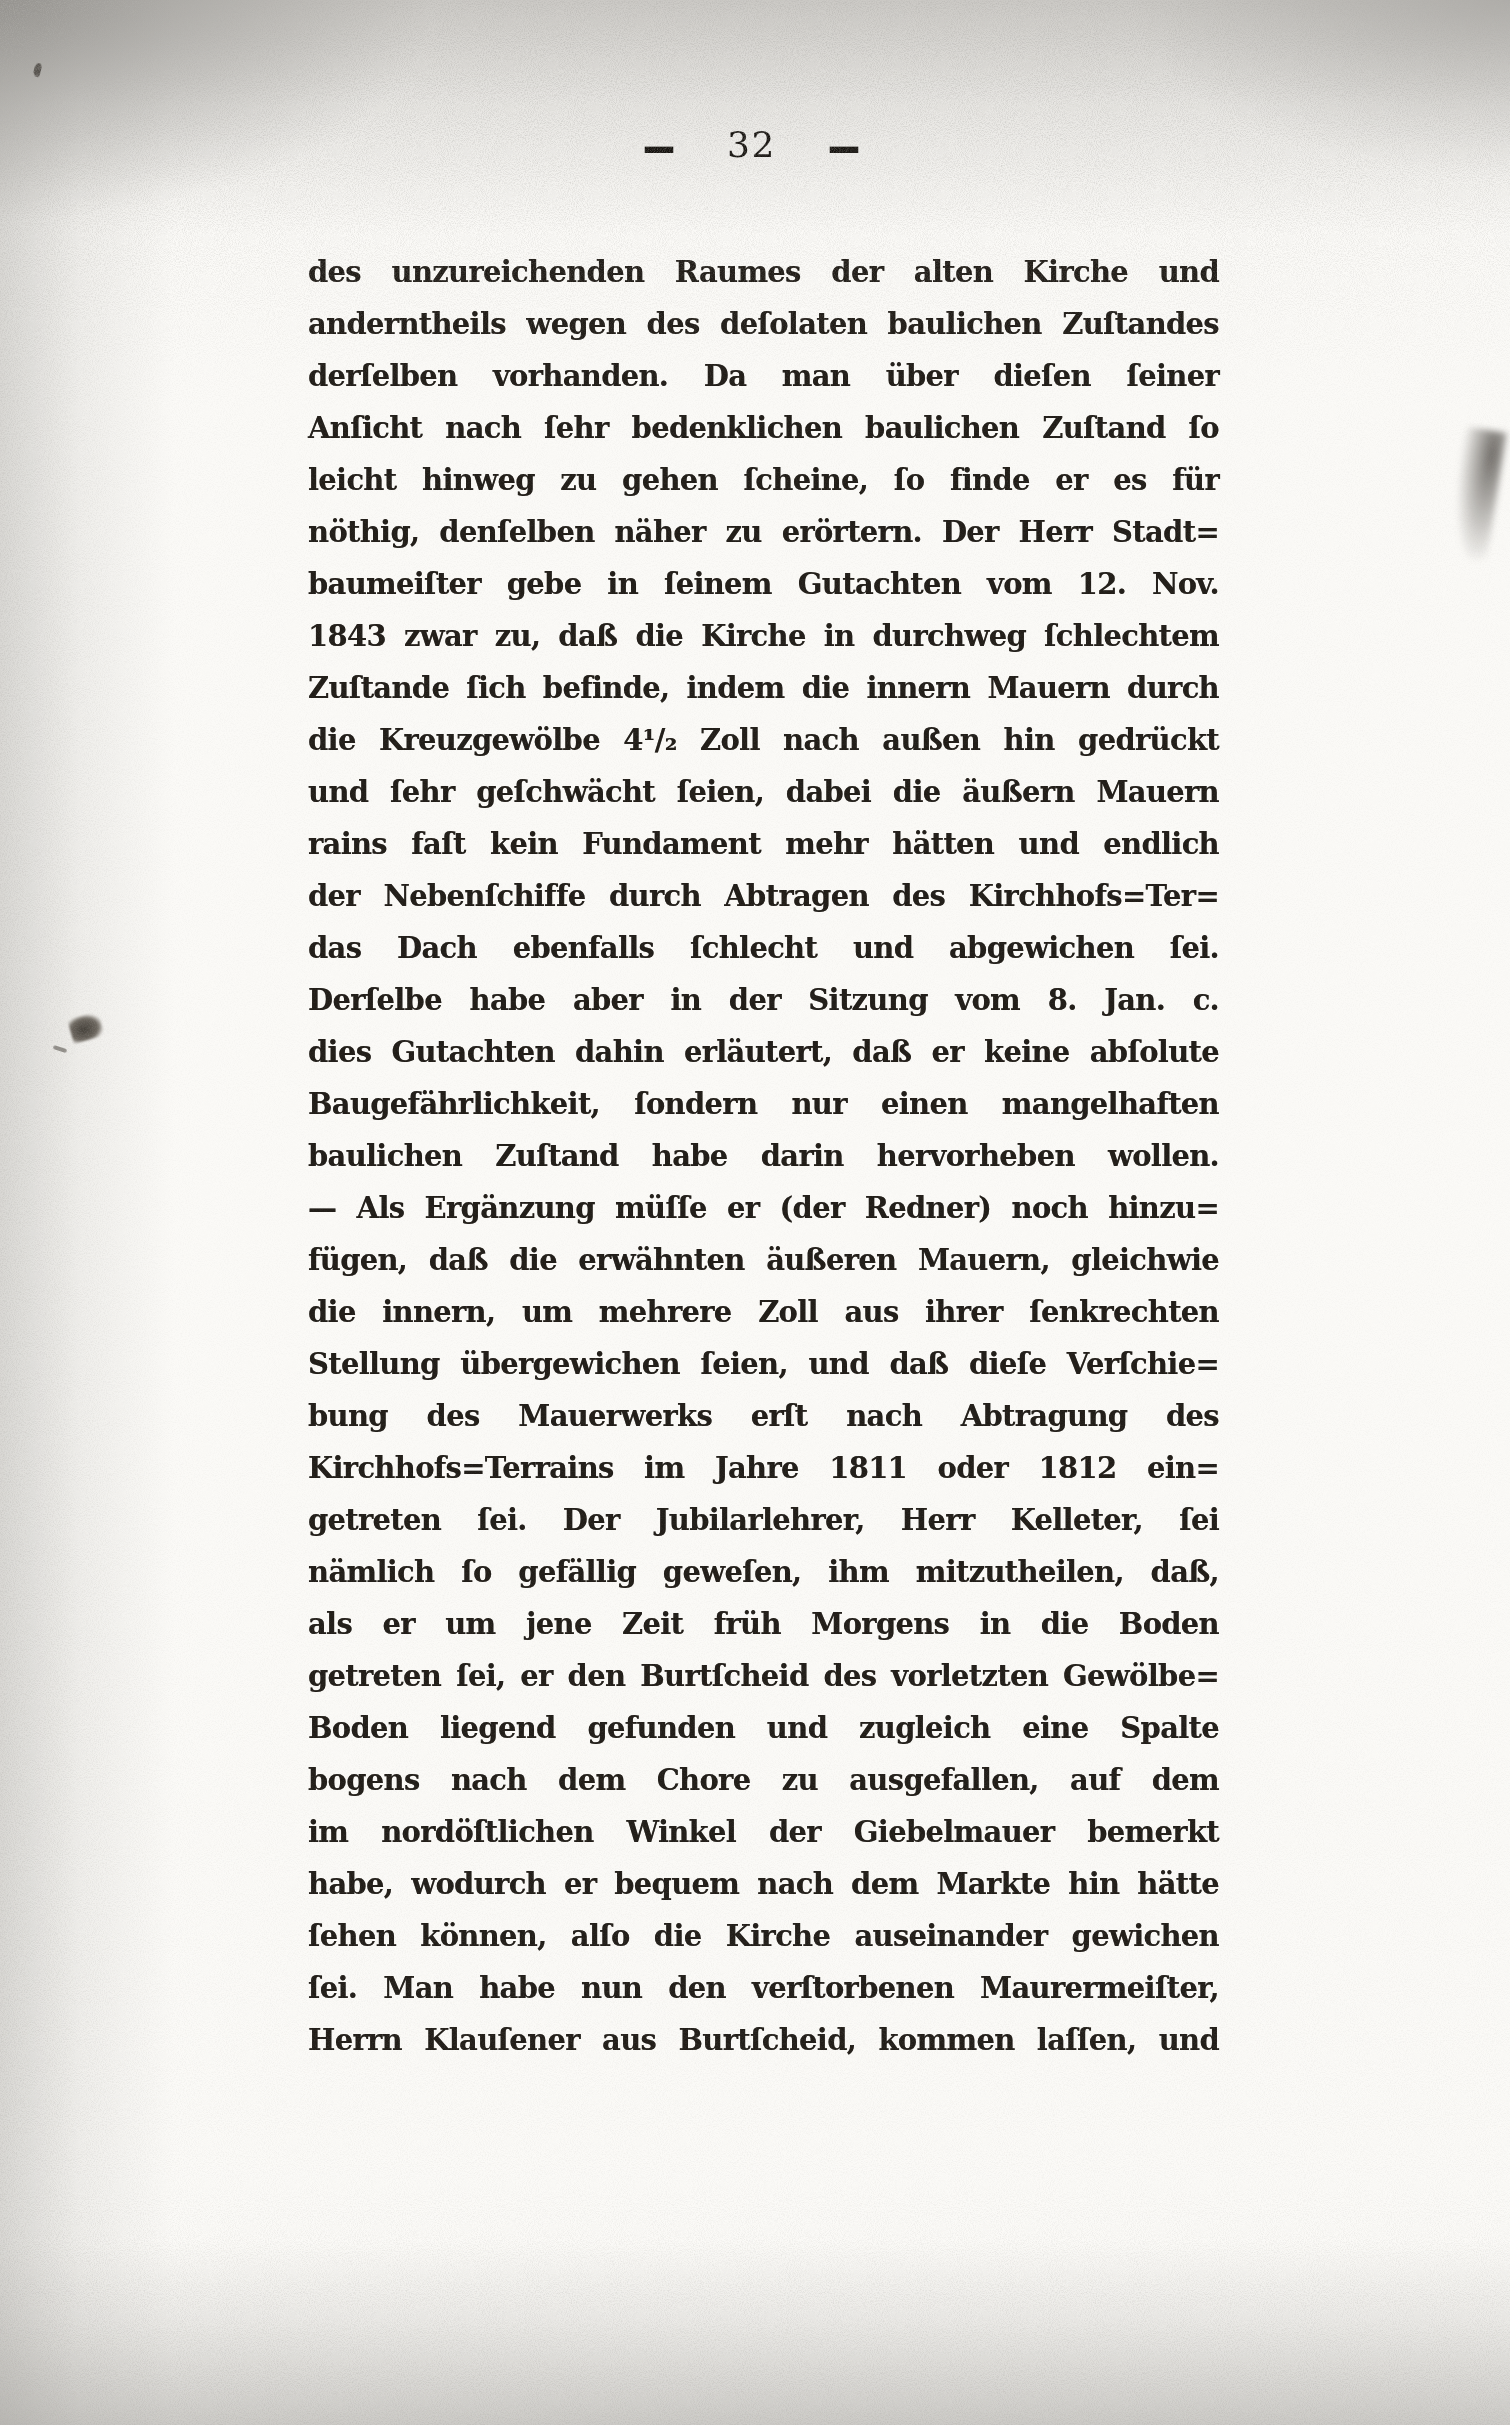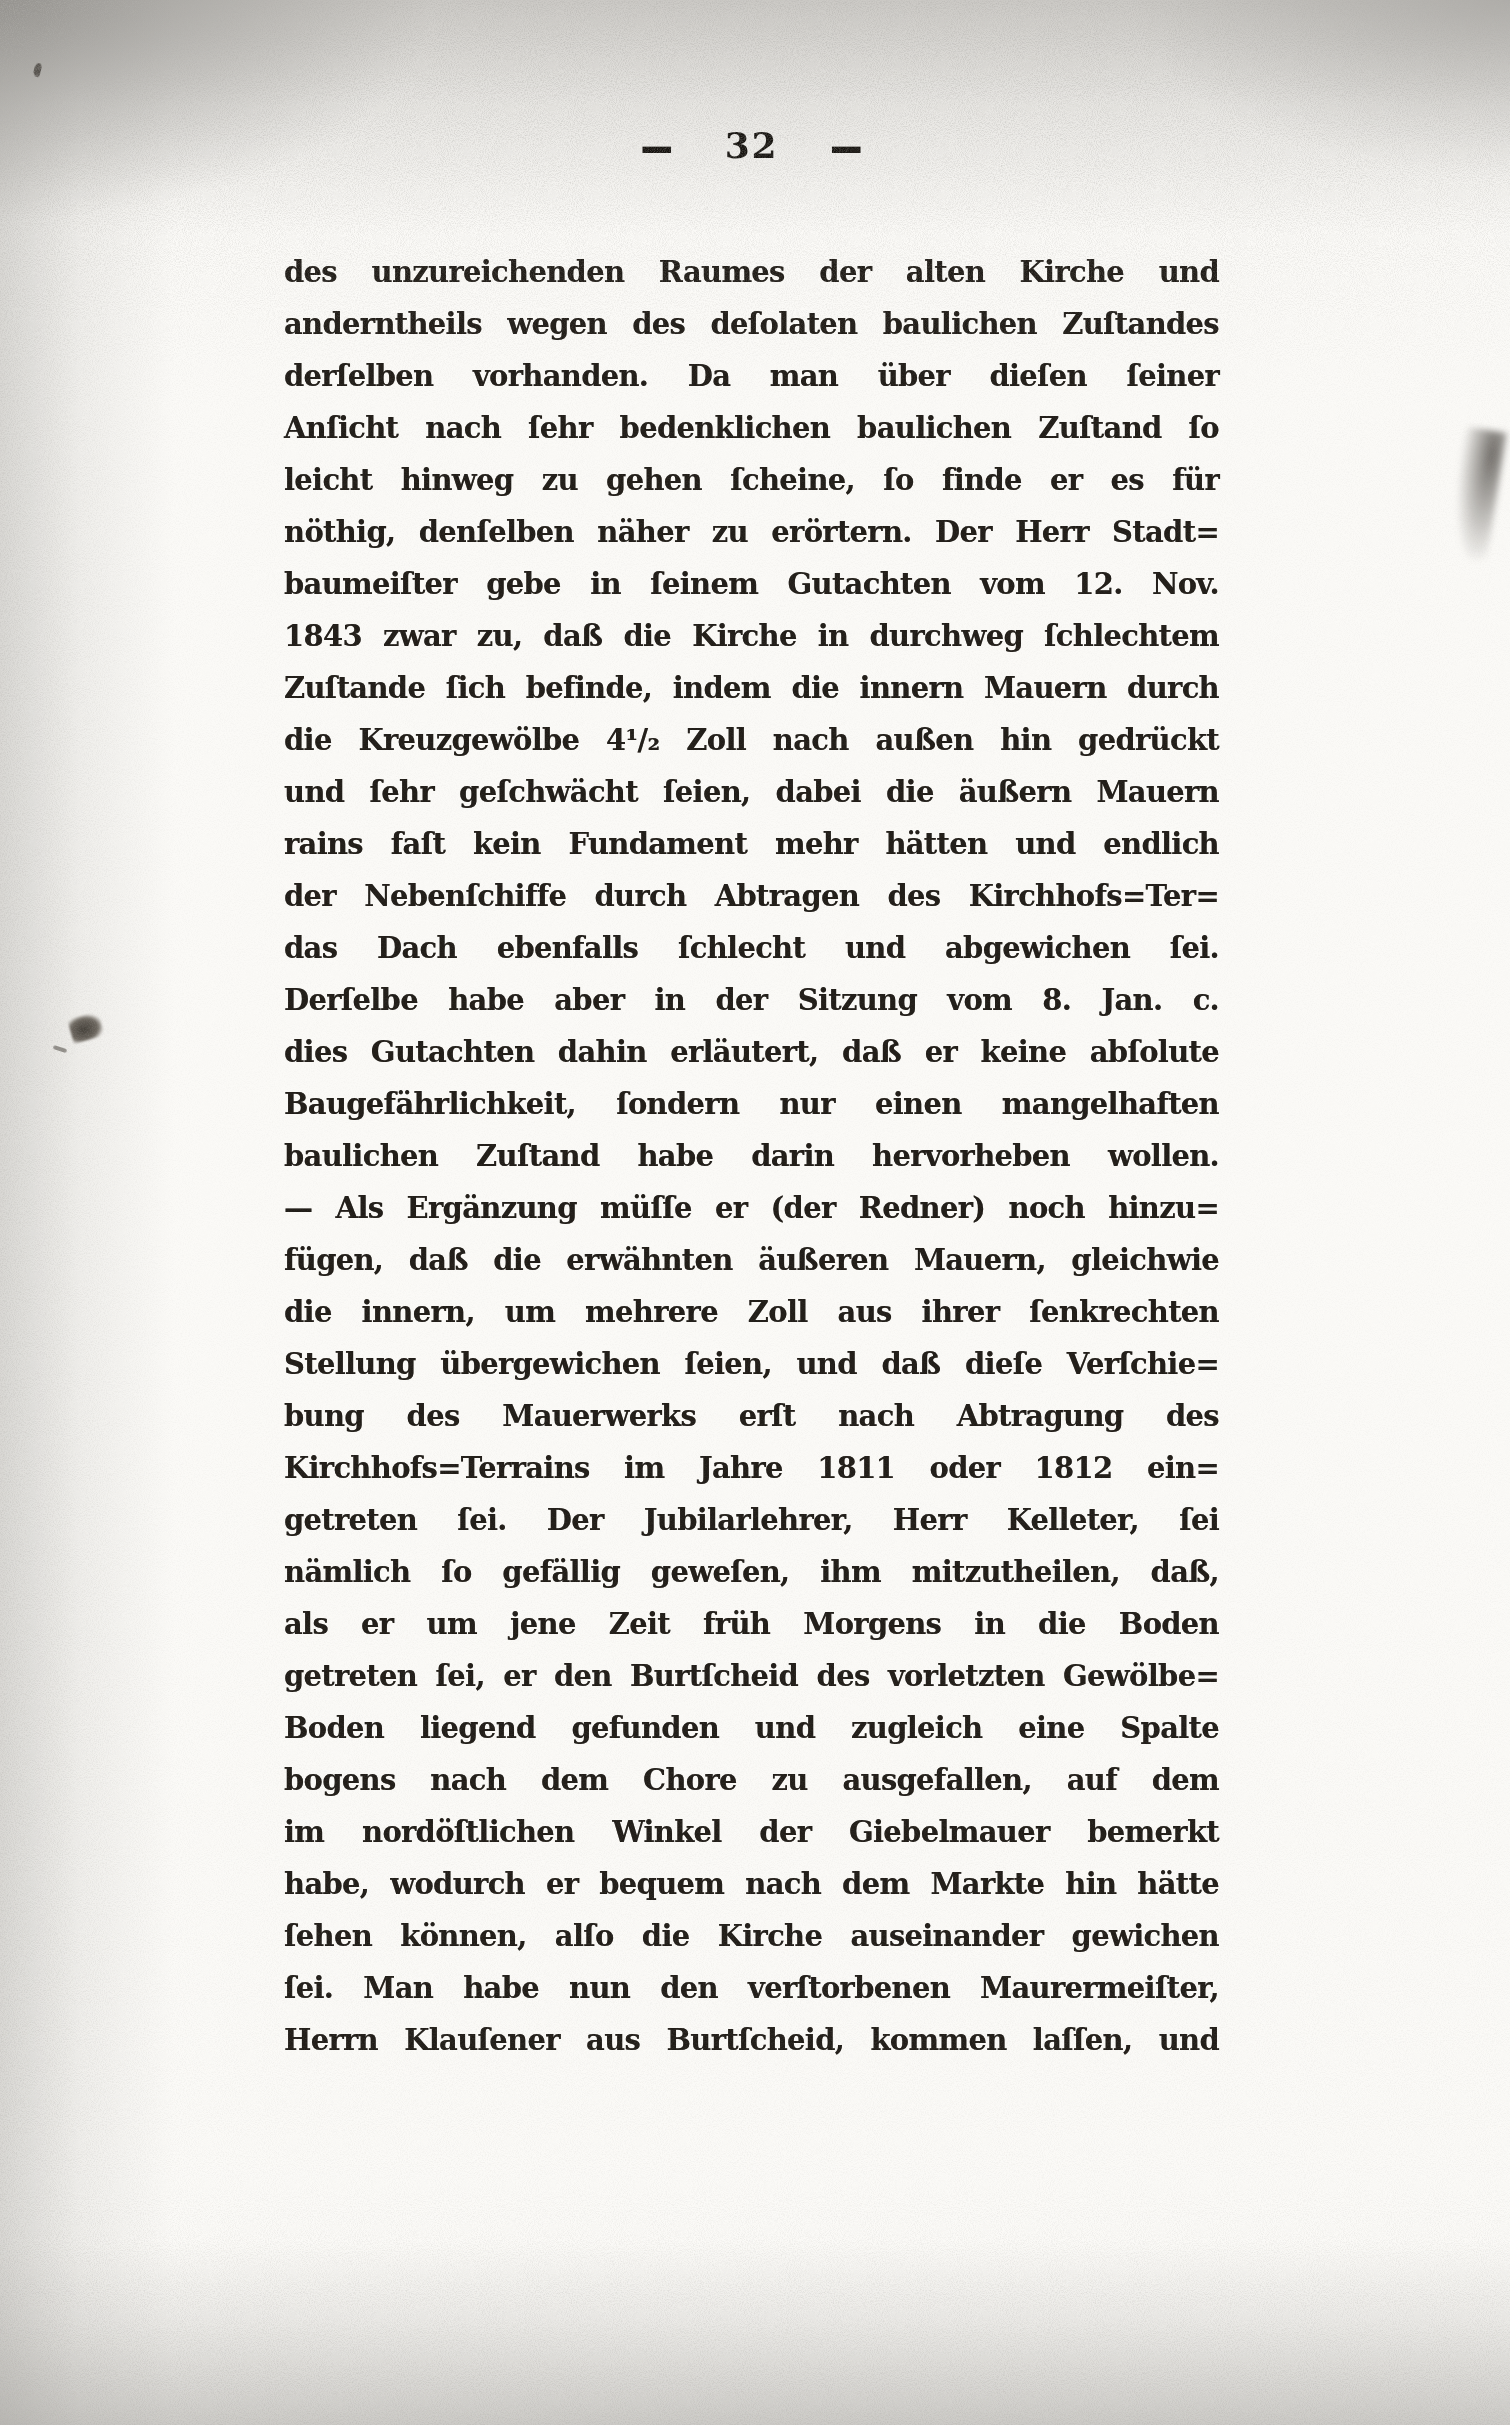--- a/index.html
+++ b/index.html
@@ -42,41 +42,42 @@
     top: 127px; left: 284px; width: 935px;
     display: flex; justify-content: center; align-items: center; gap: 52px;
     z-index: 3;
     color: #16130f;
   }
   .header .dash {
     font-size: 32px; font-weight: bold; line-height: 1;
     transform: scaleY(1.7);
   }
   .header .page-number {
-    font-size: 36px; font-weight: bold; line-height: 1;
+    font-size: 36px; font-weight: normal; line-height: 1;
     letter-spacing: 1.7px;
   }
 
   
   .text-block {
     position: absolute;
     top: 246px; left: 284px; width: 935px;
     z-index: 3;
     color: #211d18;
     font-size: 29px;
     font-weight: bold;
     line-height: 52px;
     letter-spacing: -0.7px;
     text-shadow: 0 0 0.6px rgba(33,29,24,0.55);
   }
   .text-block .line {
     text-align: justify;
     text-align-last: justify;
     height: 52px;
     white-space: normal;
+    margin-left: 24px;
   }
 
   
   .smudge { position: absolute; z-index: 4; pointer-events: none; }
   .smudge-corner {
     left: 34px; top: 63px; width: 7.3px; height: 13.5px;
     background: #56524d; border-radius: 55% 45% 40% 60%;
     transform: rotate(14deg); filter: blur(0.7px);
   }
   .smudge-margin {

